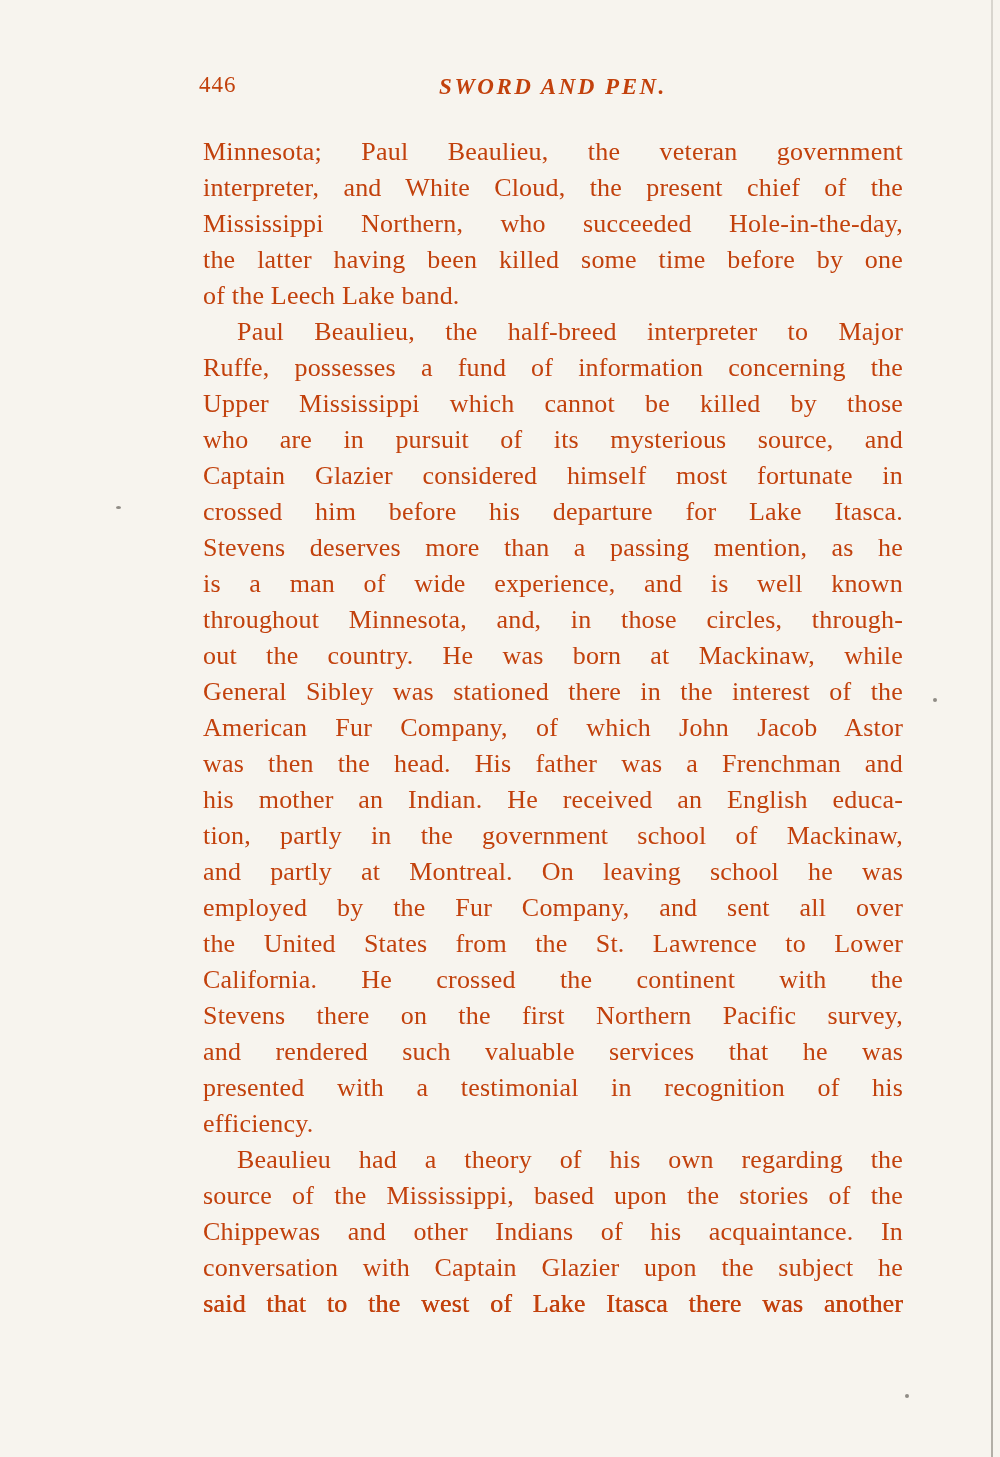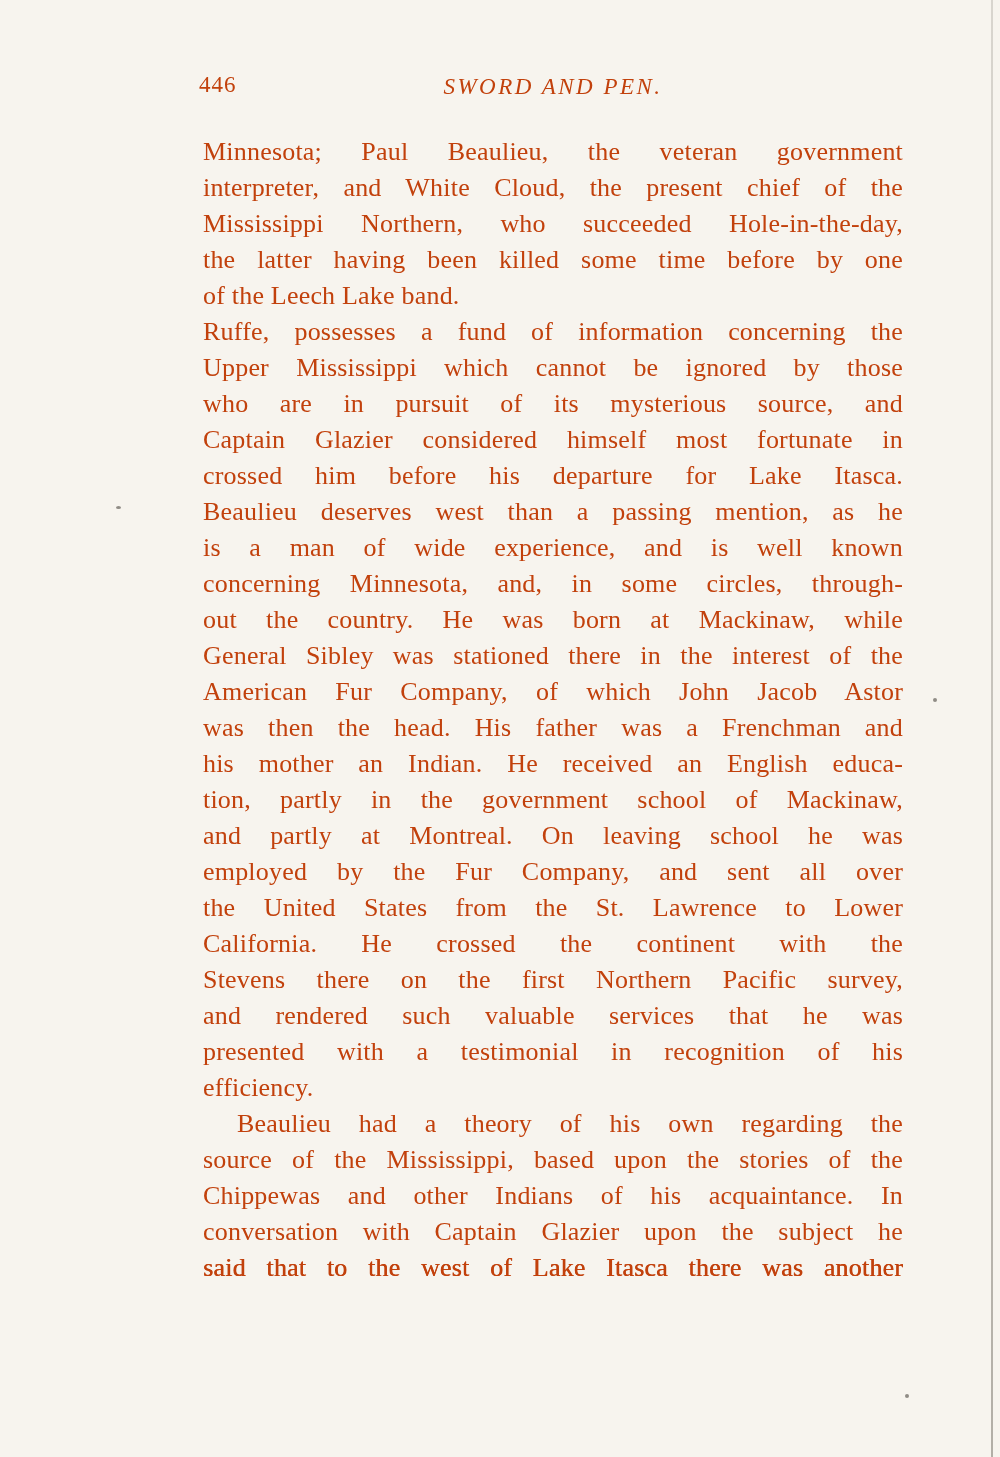--- a/index.html
+++ b/index.html
@@ -42,21 +42,21 @@
   .page-number {
     position: absolute;
     left: -4px;
     top: 72px;
     font-size: 23px;
     letter-spacing: 1px;
   }
   .header-title {
     text-align: center;
     font-style: italic;
-    font-weight: normal;
+    font-weight: bold;
     font-size: 23px;
     letter-spacing: 2.5px;
   }
 
   .text-block {
     margin: 26px 97px 0 203px;
     width: 700px;
   }
   .para { margin: 0; padding: 0; }
   .line {
@@ -91,28 +91,29 @@
 
     <div class="para">
       <div class="line">Minnesota; Paul Beaulieu, the veteran government</div>
       <div class="line">interpreter, and White Cloud, the present chief of the</div>
       <div class="line">Mississippi Northern, who succeeded Hole-in-the-day,</div>
       <div class="line">the latter having been killed some time before by one</div>
       <div class="line last">of the Leech Lake band.</div>
     </div>
 
     <div class="para">
+      <div class="line indent">Paul Beaulieu, the half-breed interpreter to Major</div>
       <div class="line">Ruffe, possesses a fund of information concerning the</div>
-      <div class="line">Upper Mississippi which cannot be ignored by those</div>
+      <div class="line">Upper Mississippi which cannot be killed by those</div>
       <div class="line">who are in pursuit of its mysterious source, and</div>
       <div class="line">Captain Glazier considered himself most fortunate in</div>
       <div class="line">crossed him before his departure for Lake Itasca.</div>
-      <div class="line">Beaulieu deserves west than a passing mention, as he</div>
+      <div class="line">Stevens deserves more than a passing mention, as he</div>
       <div class="line">is a man of wide experience, and is well known</div>
-      <div class="line">concerning Minnesota, and, in some circles, through-</div>
+      <div class="line">throughout Minnesota, and, in those circles, through-</div>
       <div class="line">out the country.  He was born at Mackinaw, while</div>
       <div class="line">General Sibley was stationed there in the interest of the</div>
       <div class="line">American Fur Company, of which John Jacob Astor</div>
       <div class="line">was then the head.  His father was a Frenchman and</div>
       <div class="line">his mother an Indian.  He received an English educa-</div>
       <div class="line">tion, partly in the government school of Mackinaw,</div>
       <div class="line">and partly at Montreal.  On leaving school he was</div>
       <div class="line">employed by the Fur Company, and sent all over</div>
       <div class="line">the United States from the St. Lawrence to Lower</div>
       <div class="line">California.  He crossed the continent with the</div>

